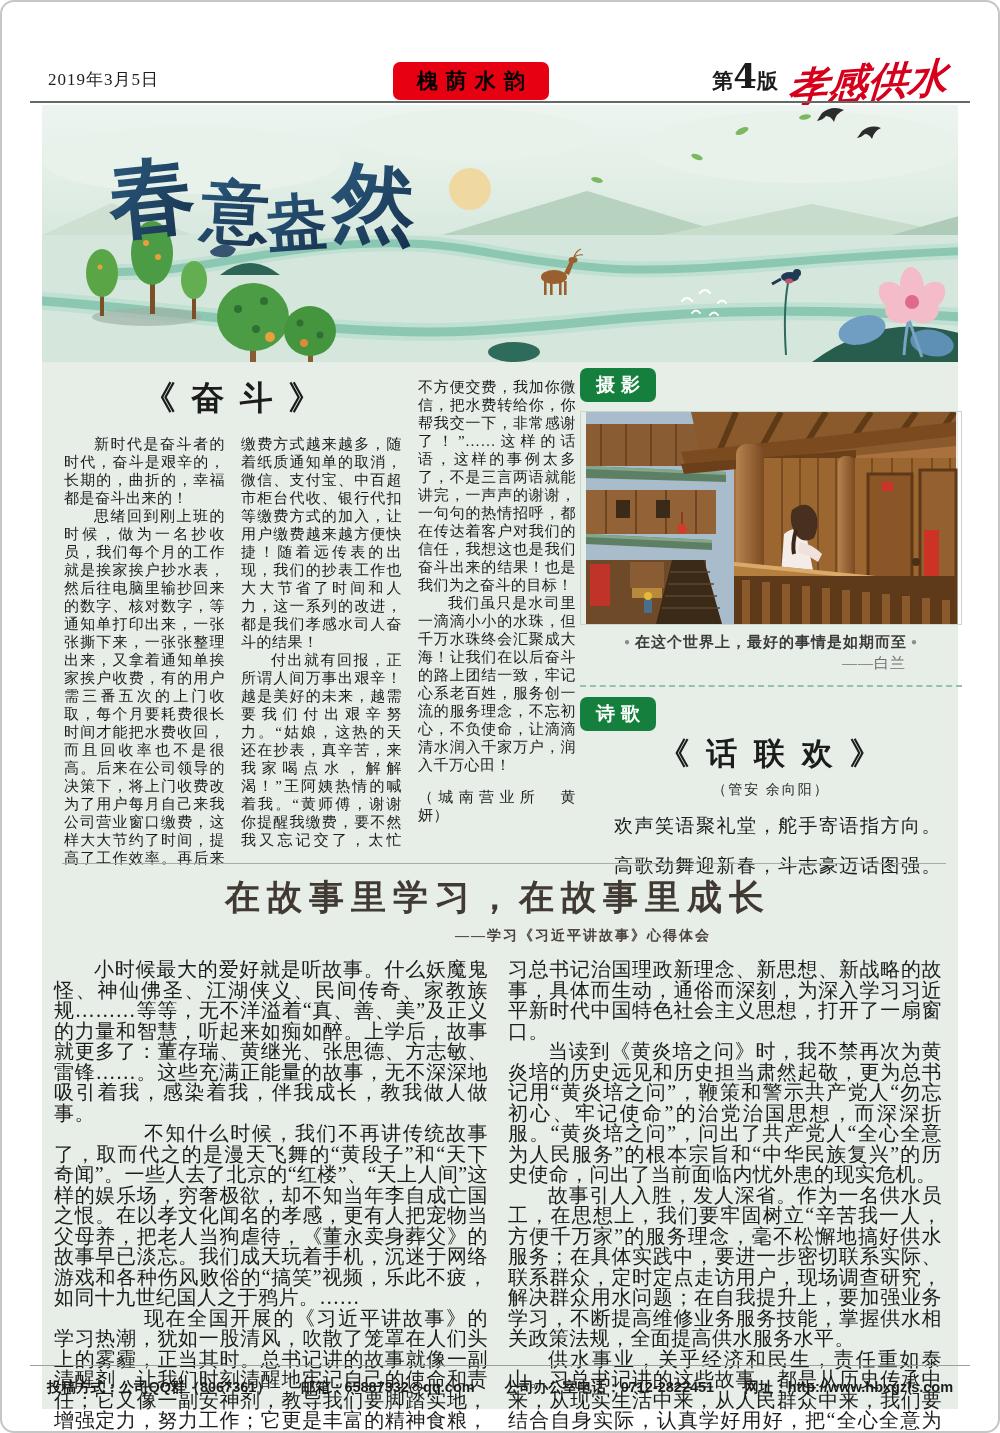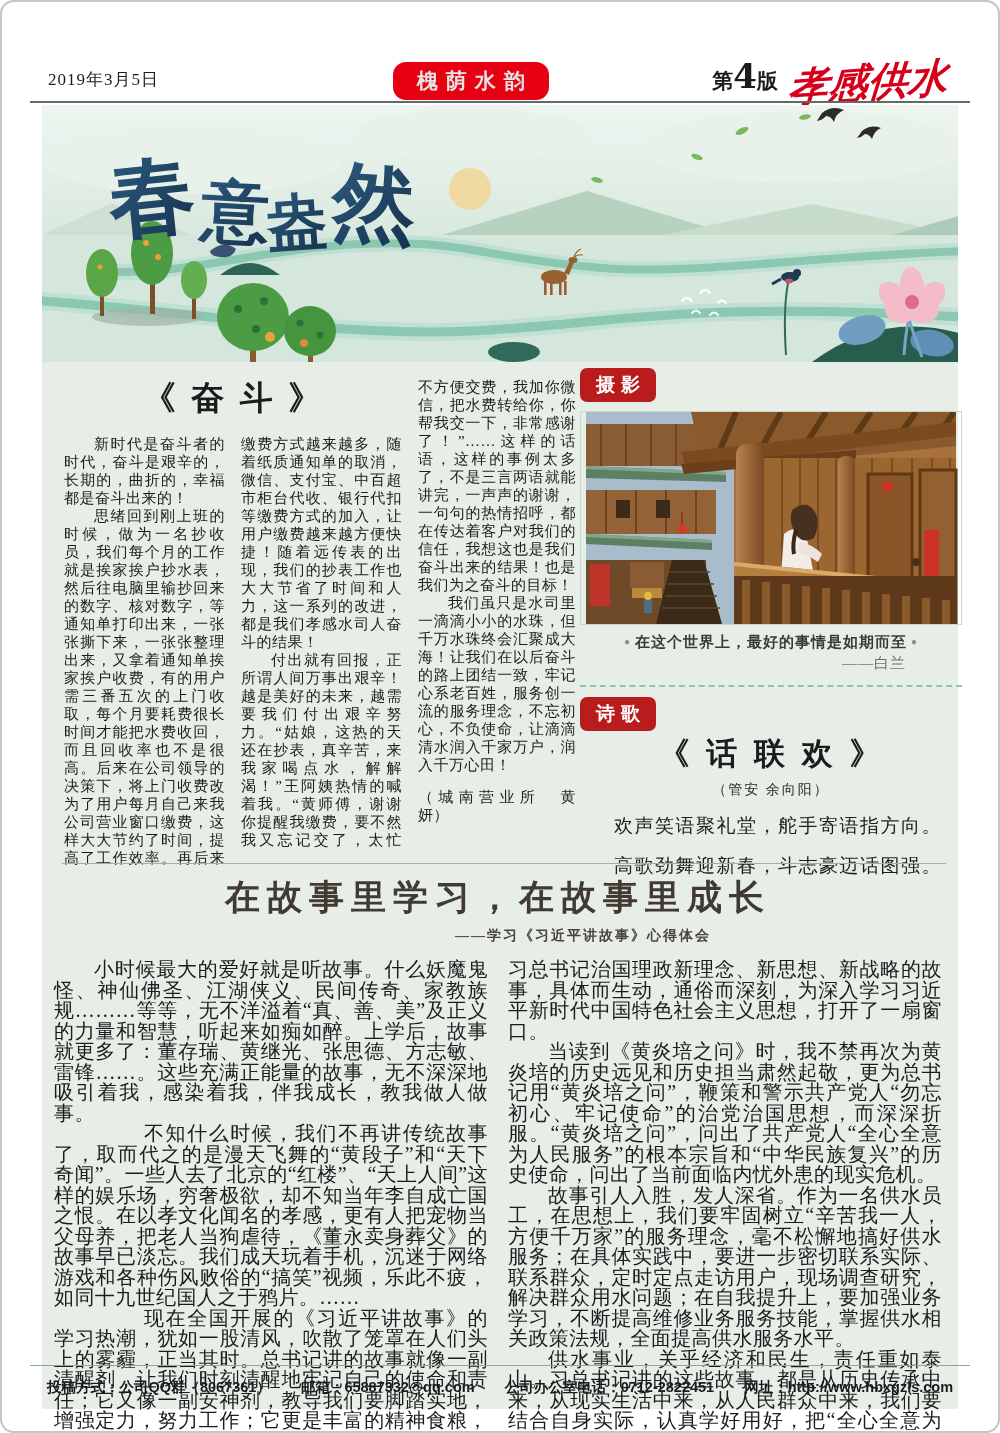--- a/index.html
+++ b/index.html
@@ -4,22 +4,22 @@
 <style>
   html,body{margin:0;padding:0;background:#fff;}
   .page{position:relative;width:1000px;height:1433px;background:#ffffff;
         border:2px solid #c6c6c6;border-radius:14px;overflow:hidden;
         font-family:"Liberation Serif",serif;color:#1c1c1c;box-sizing:border-box;}
   .content-tint{position:absolute;left:40px;right:40px;top:103px;bottom:22px;background:#e7eee8;}
 
   
   .header{position:absolute;top:52px;left:46px;right:46px;height:46px;display:flex;align-items:flex-end;justify-content:space-between;}
   .hdr-date{font-size:17px;letter-spacing:1px;padding-bottom:9px;}
-  .hdr-section{background:#e60012;color:#e5e5e5;font-weight:bold;font-size:21px;letter-spacing:8px;
-               padding:5px 16px 5px 24px;border-radius:13px;margin-left:70px;}
+  .hdr-section{background:#e60012;color:#000000;font-weight:bold;font-size:21px;letter-spacing:8px;
+               padding:5px 16px 5px 24px;border-radius:7px;margin-left:70px;}
   .hdr-right{display:flex;align-items:flex-end;gap:10px;}
   .hdr-edition{font-weight:bold;padding-bottom:4px;white-space:nowrap;}
   .hdr-edition .ed-sm{font-size:21px;}
   .hdr-edition .ed-num{font-size:34px;font-family:"DejaVu Serif",serif;}
   .hdr-masthead{color:#d6001c;font-size:40px;font-weight:bold;font-style:italic;
                 font-family:"DejaVu Serif",serif;transform:rotate(-4deg) skewX(-8deg);
                 line-height:.9;padding-right:4px;}
   .header-rule{position:absolute;top:99px;left:28px;right:28px;border-top:2px solid #636a66;}
 
   
@@ -33,21 +33,21 @@
                 letter-spacing:2px;font-family:"DejaVu Serif",serif;}
   .twocol{column-count:2;column-gap:16px;height:432px;overflow:hidden;}
   .fendou-col3{width:158px;height:482px;overflow:hidden;padding-top:6px;}
   .bodytext p{margin:0;font-size:15px;line-height:18px;text-align:justify;
               text-indent:2em;letter-spacing:.5px;}
   .bodytext p.cont{text-indent:0;}
   .byline1{margin-top:14px !important;text-indent:0 !important;letter-spacing:1px;}
 
   
   .rightcol{position:absolute;left:578px;top:366px;width:382px;}
-  .badge{display:inline-block;background:#b91c1c;color:#fff;font-family:"Liberation Sans",sans-serif;
+  .badge{display:inline-block;background:#15803d;color:#fff;font-family:"Liberation Sans",sans-serif;
          font-weight:bold;font-size:19px;letter-spacing:6px;padding:4px 10px 4px 16px;border-radius:7px;}
   .photo-frame{margin-top:9px;border:1px solid #c9d6cb;line-height:0;}
   .photo-caption{margin-top:8px;text-align:center;font-family:"Liberation Sans",sans-serif;
                  font-weight:bold;font-size:15px;color:#3b3b3b;letter-spacing:1px;}
   .photo-caption .dot{color:#8d8d8d;font-size:10px;vertical-align:2px;padding:0 4px;}
   .photo-credit{text-align:right;padding-right:56px;color:#6f6f6f;font-size:15px;margin-top:2px;letter-spacing:1px;}
   .dash-divider{border-top:2px dashed #93c2b1;margin:12px 0 10px 0;}
   .poem-title{text-align:center;font-size:31px;font-weight:900;letter-spacing:3px;
               font-family:"DejaVu Serif",serif;margin:2px 0 6px 0;}
   .poem-author{text-align:center;font-size:14px;letter-spacing:2px;color:#2a2a2a;margin-bottom:14px;}

